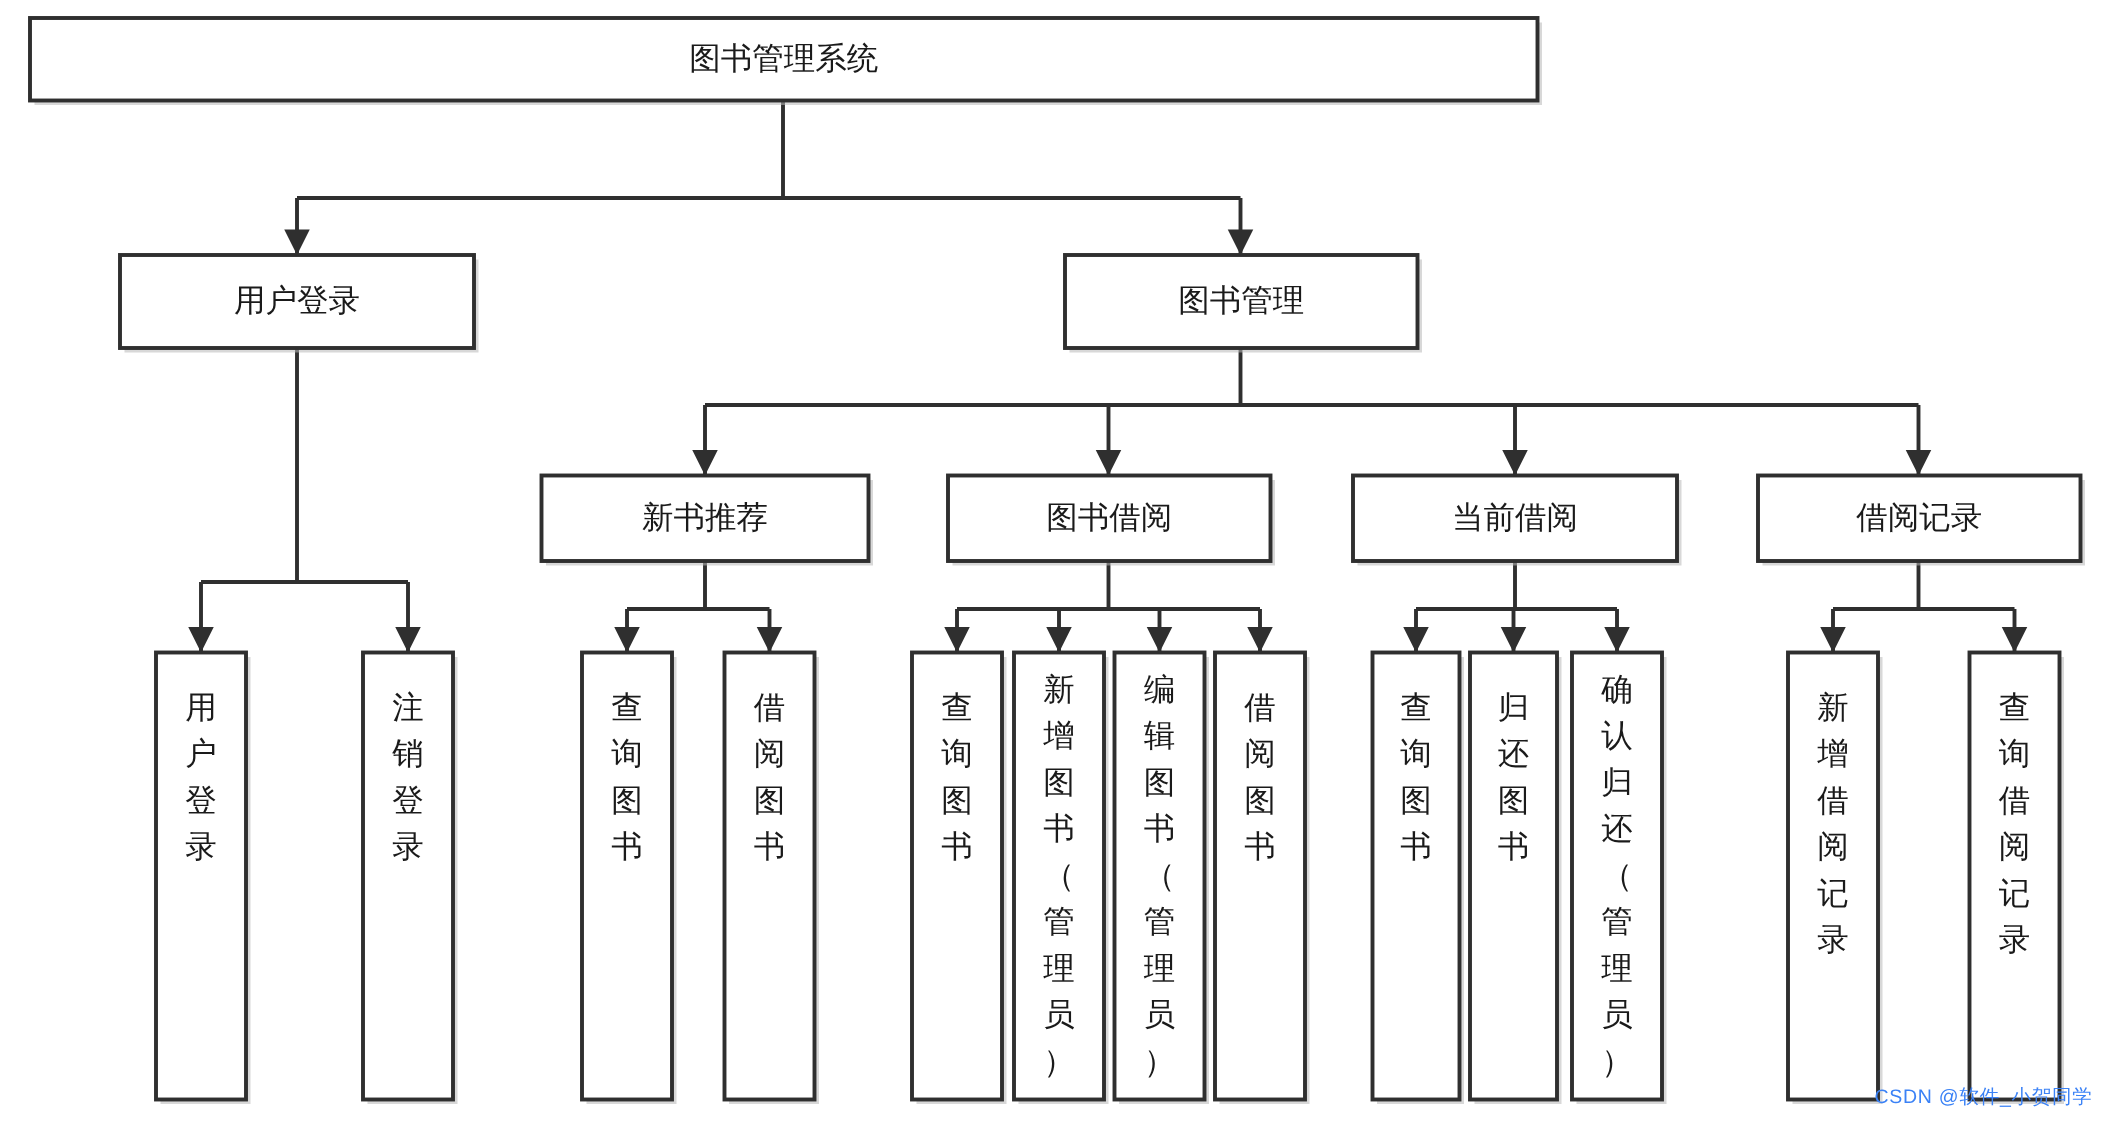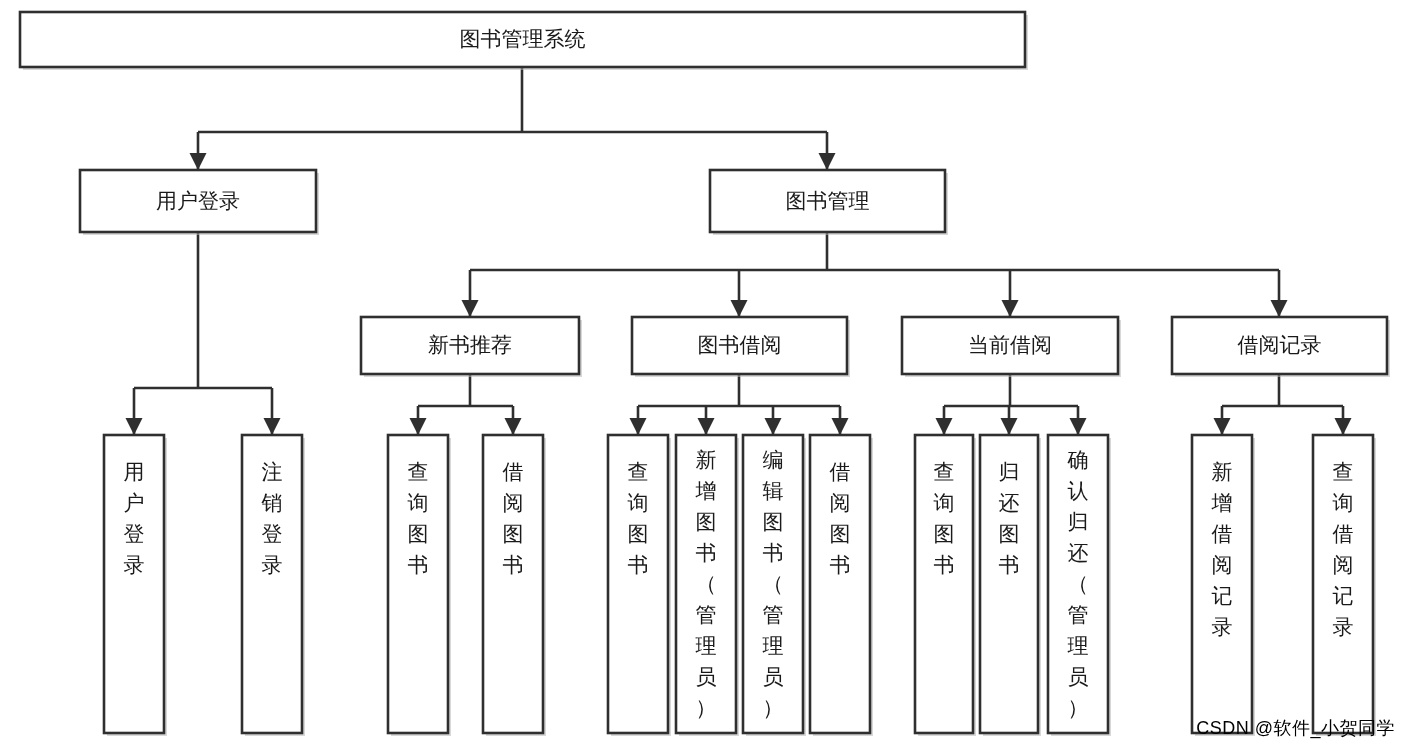--- a/index.html
+++ b/index.html
@@ -56,22 +56,22 @@
     font-family: "Liberation Sans", "DejaVu Sans", sans-serif;
     font-size: 21px;
     fill: #1a1a1a;
     text-anchor: middle;
   }
   .watermark-text {
     position: absolute;
     right: 10px;
     bottom: 7px;
     font-family: "Liberation Sans", "DejaVu Sans", sans-serif;
-    font-size: 18px;
-    color: #000000;
+    font-size: 13px;
+    color: #3b82f6;
     letter-spacing: 0.5px;
     white-space: nowrap;
     user-select: none;
   }
 </style>
 </head>
 <body>
 
 <div id="diagram-root">
   <svg id="flowchart" viewBox="0 0 1405 747" xmlns="http://www.w3.org/2000/svg">

